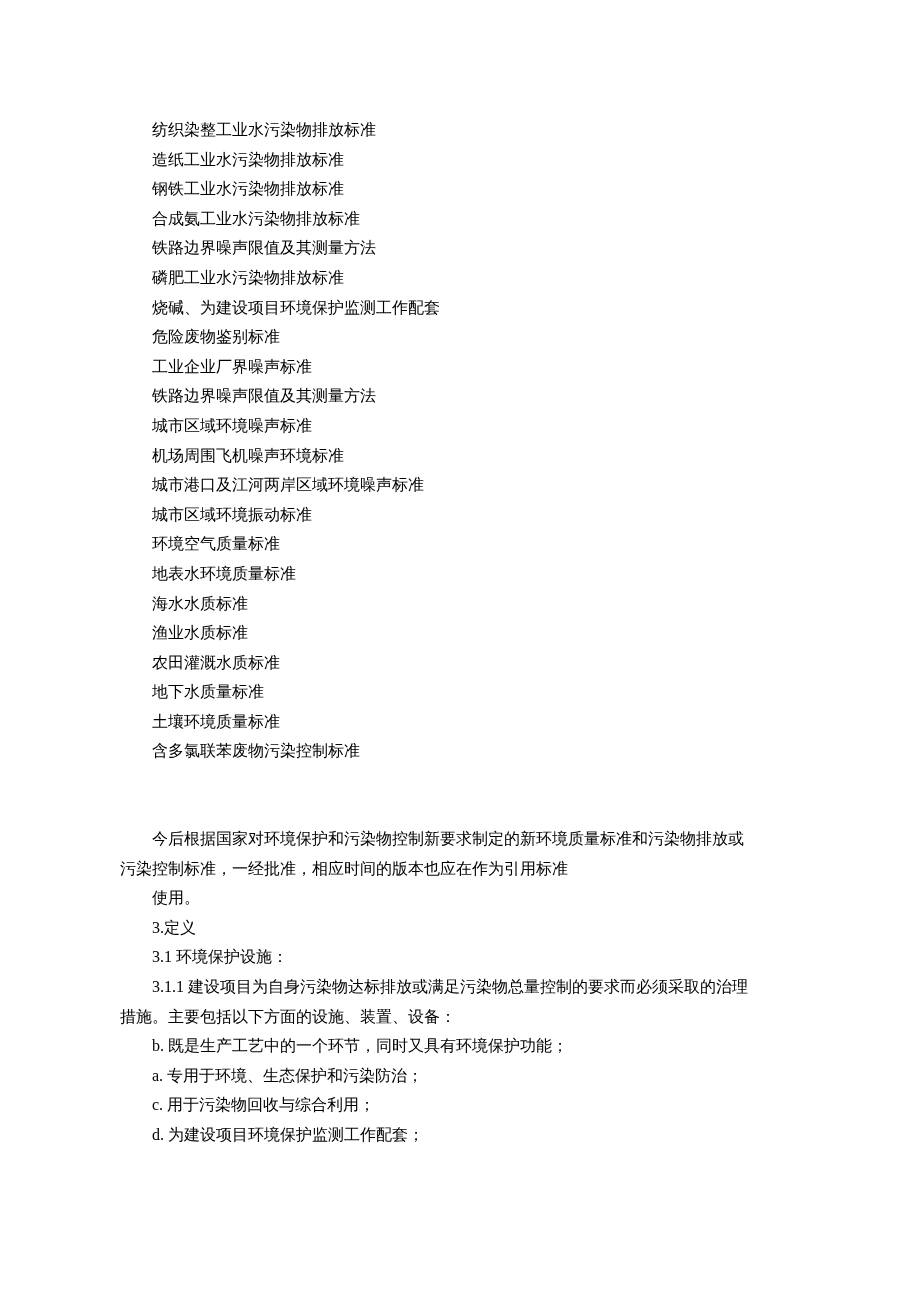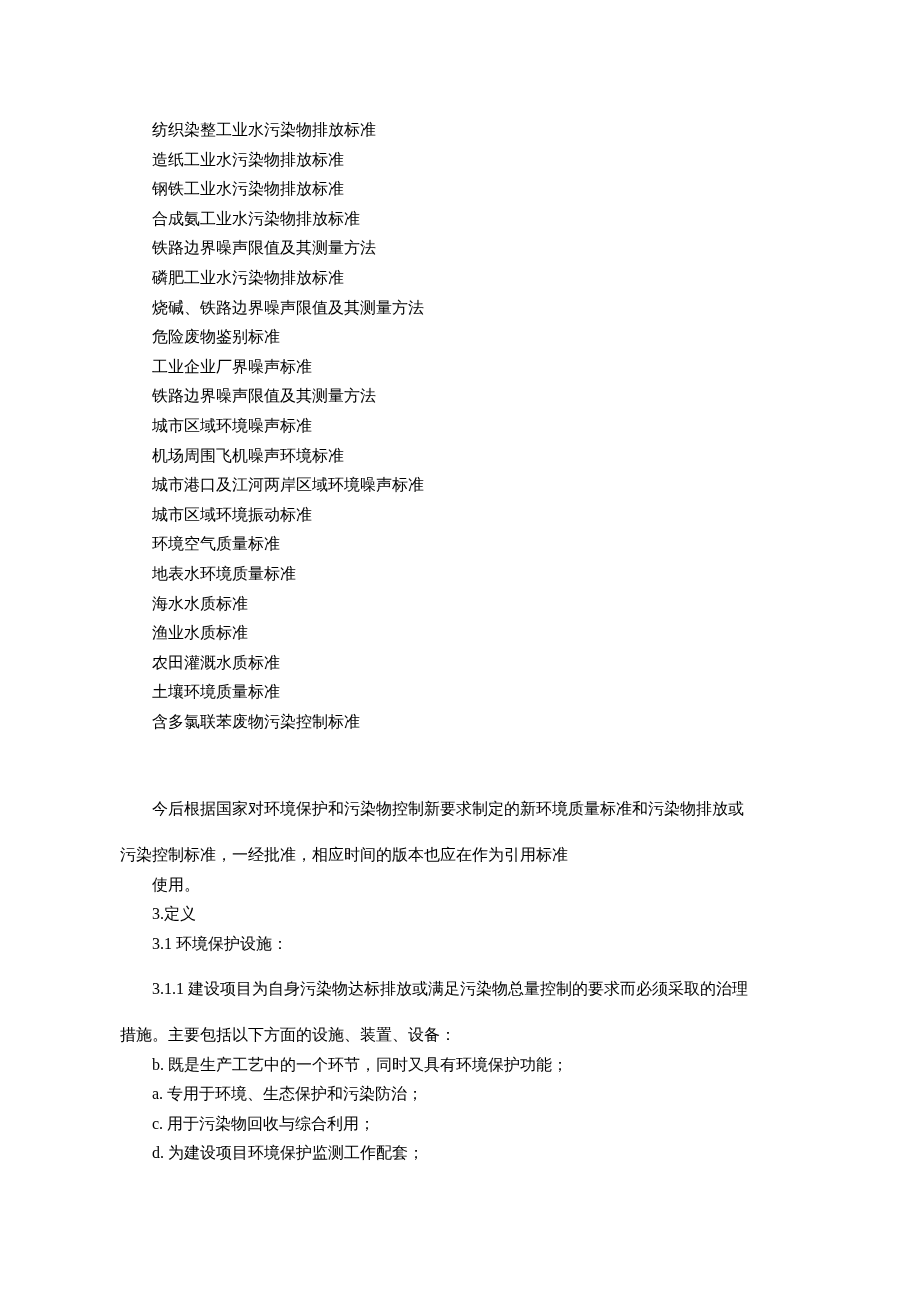--- a/index.html
+++ b/index.html
@@ -22,55 +22,54 @@
     }
     .standard-item {
       text-indent: 2em;
     }
     .body-text {
       text-align: justify;
     }
     .body-text .first-line {
       text-indent: 2em;
       display: block;
-      margin-top: 16px;
     }
     .body-text .continued {
       text-indent: 0;
       display: block;
-      margin-top: 16px;
     }
     .body-text .indented {
       text-indent: 2em;
       display: block;
     }
   </style>
 </head>
 <body>
 
 <div class="standards-list">
   <div class="standard-item">纺织染整工业水污染物排放标准</div>
   <div class="standard-item">造纸工业水污染物排放标准</div>
   <div class="standard-item">钢铁工业水污染物排放标准</div>
   <div class="standard-item">合成氨工业水污染物排放标准</div>
   <div class="standard-item">铁路边界噪声限值及其测量方法</div>
   <div class="standard-item">磷肥工业水污染物排放标准</div>
-  <div class="standard-item">烧碱、铁路边界噪声限值及其测量方法</div>
+  <div class="standard-item">烧碱、为建设项目环境保护监测工作配套</div>
   <div class="standard-item">危险废物鉴别标准</div>
   <div class="standard-item">工业企业厂界噪声标准</div>
   <div class="standard-item">铁路边界噪声限值及其测量方法</div>
   <div class="standard-item">城市区域环境噪声标准</div>
   <div class="standard-item">机场周围飞机噪声环境标准</div>
   <div class="standard-item">城市港口及江河两岸区域环境噪声标准</div>
   <div class="standard-item">城市区域环境振动标准</div>
   <div class="standard-item">环境空气质量标准</div>
   <div class="standard-item">地表水环境质量标准</div>
   <div class="standard-item">海水水质标准</div>
   <div class="standard-item">渔业水质标准</div>
   <div class="standard-item">农田灌溉水质标准</div>
+  <div class="standard-item">地下水质量标准</div>
   <div class="standard-item">土壤环境质量标准</div>
   <div class="standard-item">含多氯联苯废物污染控制标准</div>
 </div>
 
 <div class="body-text">
   <span class="first-line">今后根据国家对环境保护和污染物控制新要求制定的新环境质量标准和污染物排放或</span>
   <span class="continued">污染控制标准，一经批准，相应时间的版本也应在作为引用标准</span>
   <span class="indented">使用。</span>
   <span class="indented">3.定义</span>
   <span class="indented">3.1 环境保护设施：</span>

